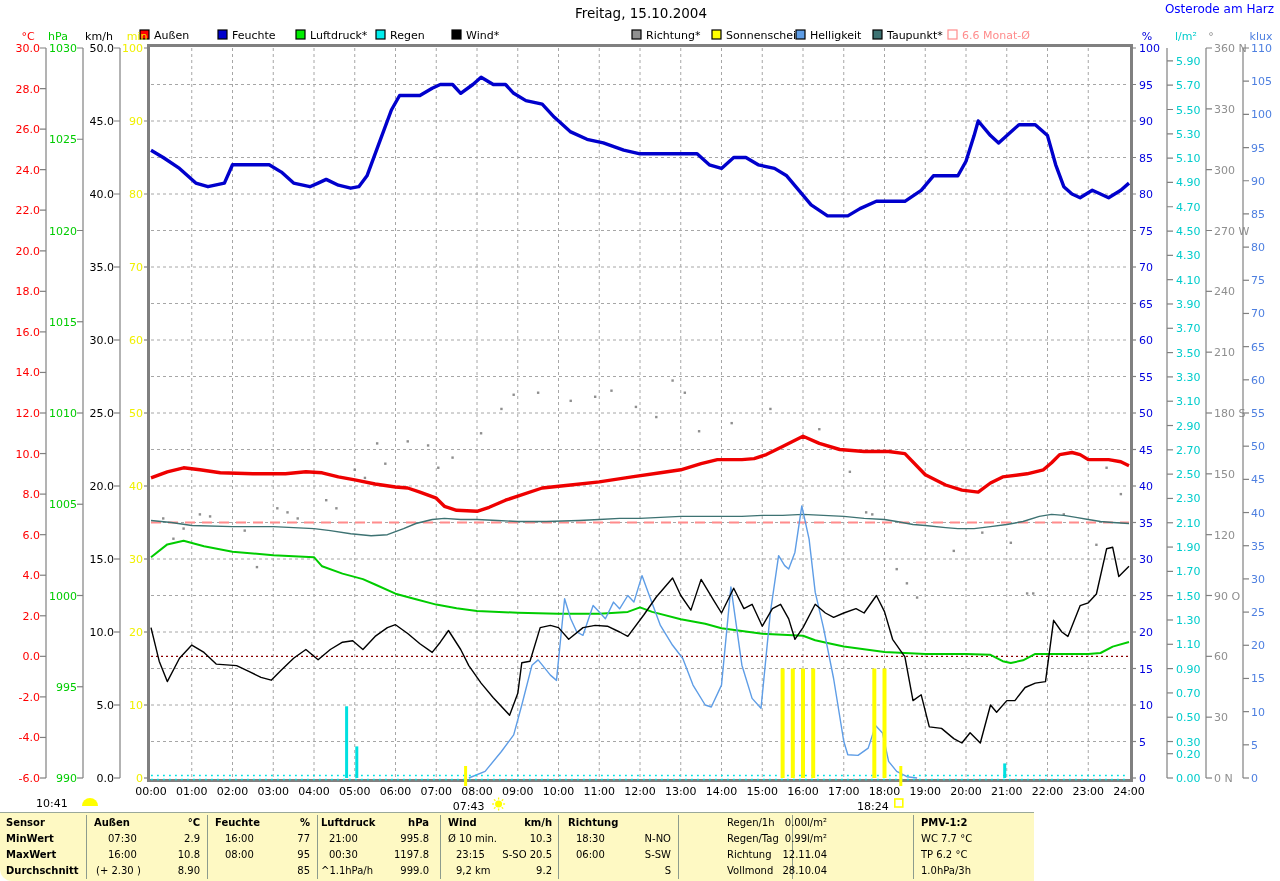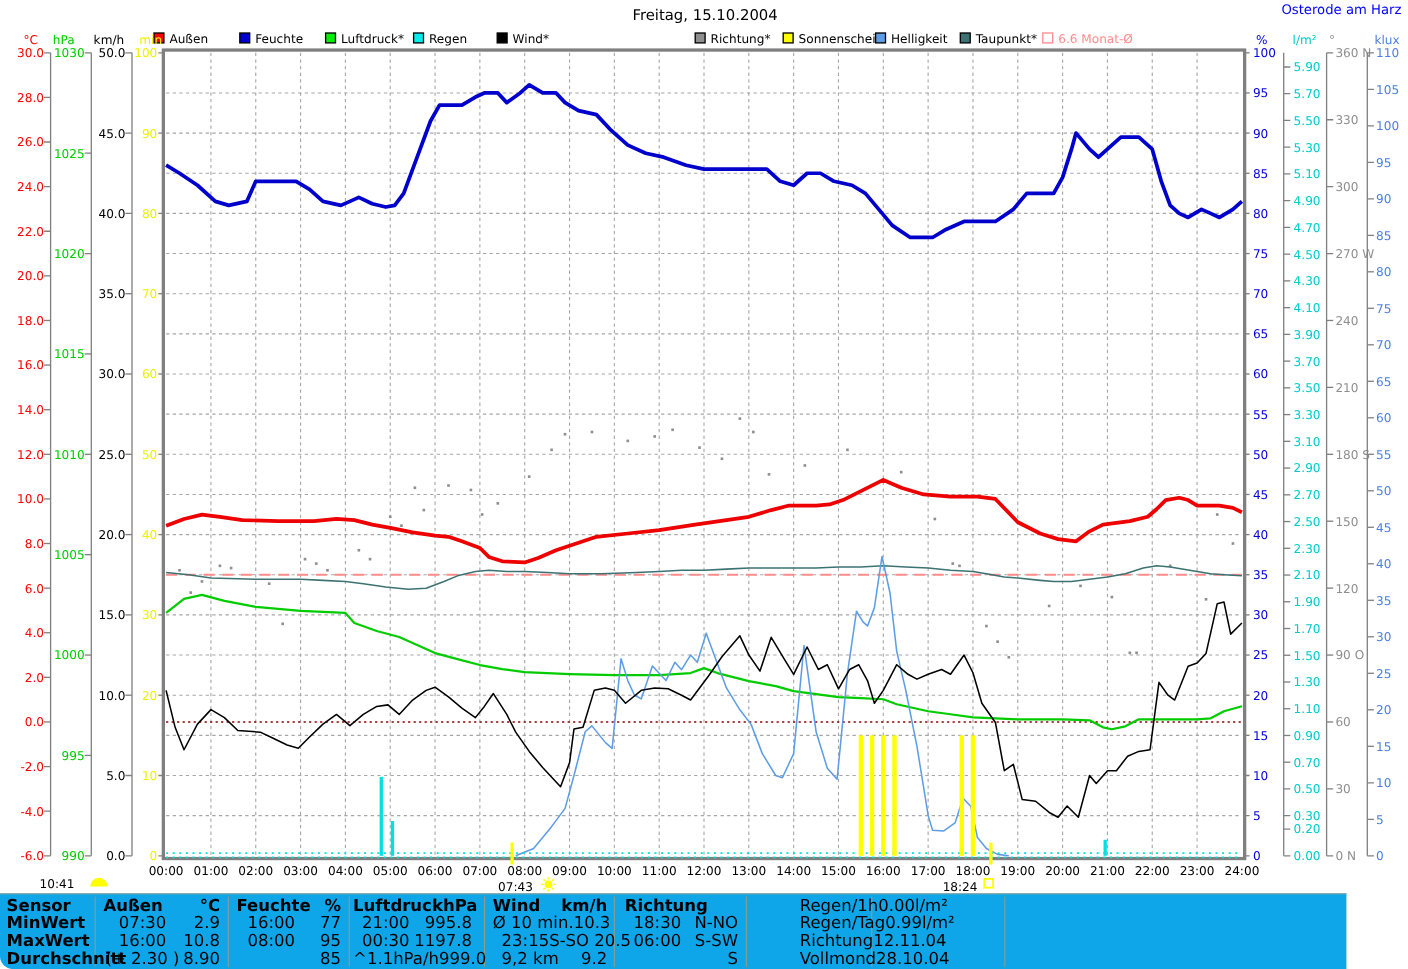--- a/index.html
+++ b/index.html
@@ -1,20 +1,20 @@
 <!DOCTYPE html>
 <html><head>
 <meta charset="utf-8">
 <style>
   html,body{margin:0;padding:0;background:#fff;}
   #app{position:relative;width:1280px;height:881px;background:#fff;overflow:hidden;
        font-family:"DejaVu Sans","Liberation Sans",sans-serif;border-radius:12px;}
   #chart-svg{position:absolute;left:0;top:0;}
-  #stats{position:absolute;left:0;top:812px;width:1224px;height:69px;background:#0ea5e9;
-         border-top:1px solid #9aa89a;font-size:15px;line-height:16px;color:#000;}
+  #stats{position:absolute;left:0;top:812px;width:1034px;height:69px;background:#fef9c3;
+         border-top:1px solid #9aa89a;font-size:10px;line-height:16px;color:#000;}
   .tcol{position:absolute;top:2px;}
   .trow{height:16px;display:flex;justify-content:space-between;white-space:pre;align-items:center;}
   .trow span{display:inline-block;}
   .b{font-weight:bold;}
   .vsep{position:absolute;top:2px;height:64px;width:1px;background:#8d9c8d;}
 </style>
 </head>
 <body>
 
 <div id="app">
@@ -540,14 +540,20 @@
     </div>
 
     <div class="tcol" style="left:727px;width:100px">
       <div class="trow"><span>Regen/1h</span><span>0.00l/m²</span></div>
       <div class="trow"><span>Regen/Tag</span><span>0.99l/m²</span></div>
       <div class="trow"><span>Richtung</span><span>12.11.04</span></div>
       <div class="trow"><span>Vollmond</span><span>28.10.04</span></div>
     </div>
 
 
+    <div class="tcol" style="left:921px;width:150px">
+      <div class="trow"><span class="b">PMV-1:2</span><span></span></div>
+      <div class="trow"><span>WC 7.7 °C</span><span></span></div>
+      <div class="trow"><span>TP 6.2 °C</span><span></span></div>
+      <div class="trow"><span>1.0hPa/3h</span><span></span></div>
+    </div>
   </div>
 </div>
 
 </body></html>

